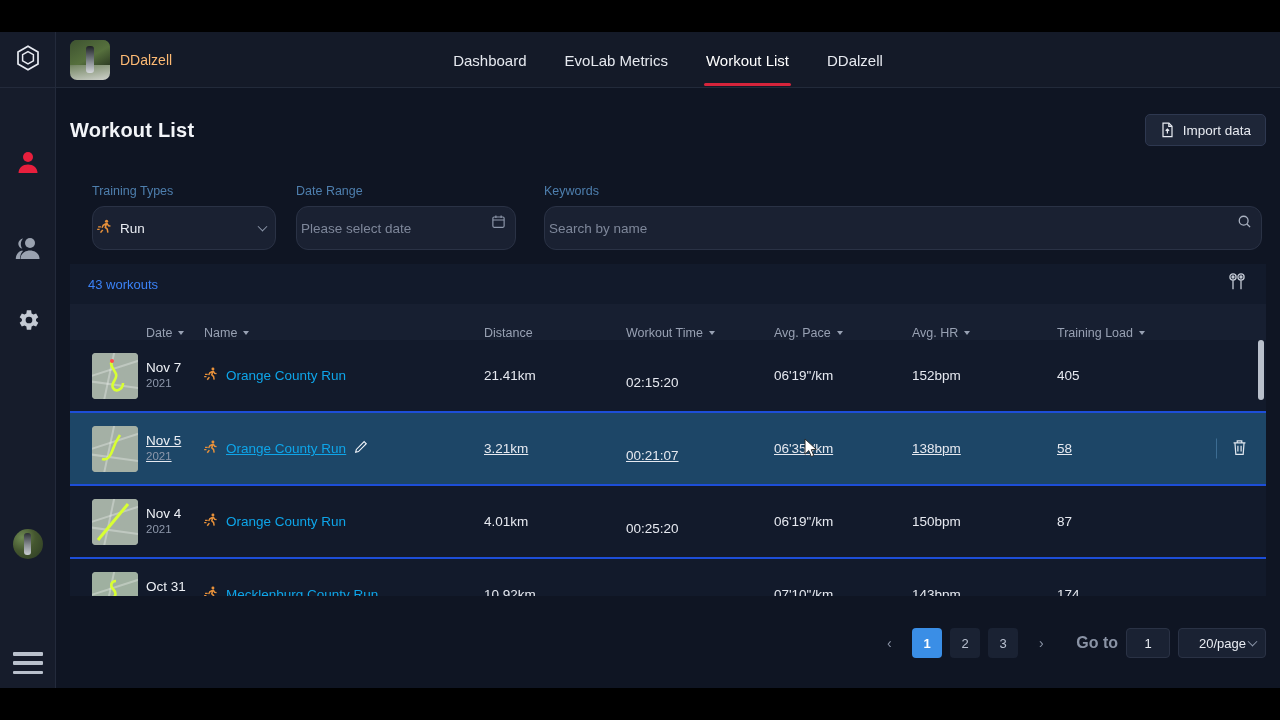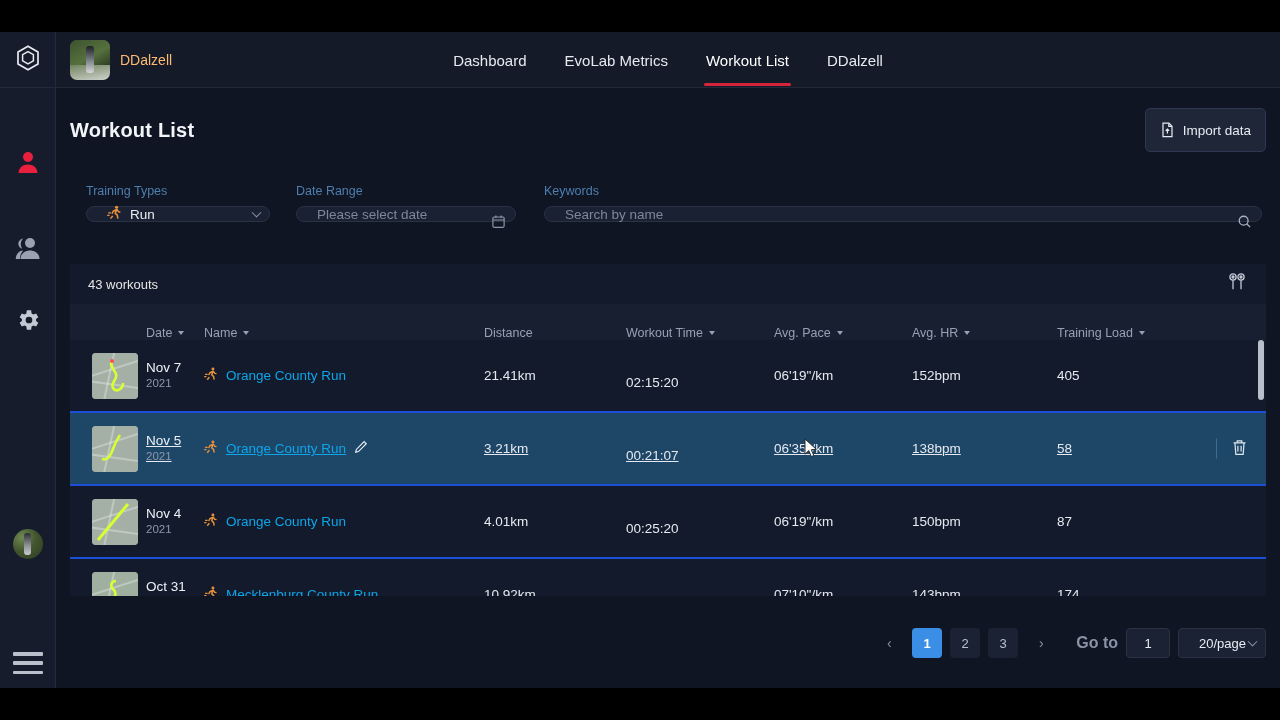--- a/index.html
+++ b/index.html
@@ -99,59 +99,59 @@
   
   .page { position:absolute; left:56px; top:56px; right:0; bottom:0; background:#0f1523; }
 
   .page-head {
     position:absolute; left:14px; right:14px; top:24px; height:36px;
     display:flex; align-items:center; justify-content:space-between;
   }
   .page-title { color:#f2f4f8; font-size:20px; font-weight:700; letter-spacing:.2px;}
   .btn-import {
     display:flex; align-items:center; gap:8px;
-    height:44px; padding:0 14px;
+    height:32px; padding:0 14px;
     background:#1d2troll; background:#1d2troll;
     background:#1e2638; border:1px solid #2e3850; border-radius:5px;
     color:#e7eaf1; font-size:13.5px; cursor:pointer;
   }
   .btn-import svg { display:block; }
 
   
   .filters { position:absolute; left:30px; top:96px; right:14px; height:62px; }
   .fgroup { position:absolute; top:0; }
   .flabel { color:#4e7fae; font-size:12.5px; margin-bottom:8px; display:block; }
   .fctl {
-    height:16px; background:#1a2132; border:1px solid #2a3245; border-radius:12px;
-    display:flex; align-items:center; padding:0 20px; position:relative; cursor:pointer;
+    height:44px; background:#1a2132; border:1px solid #2a3245; border-radius:12px;
+    display:flex; align-items:center; padding:0 4px; position:relative; cursor:pointer;
   }
   .fctl .val { color:#e9ecf2; font-size:13.5px; }
   .fctl .ph  { color:#7e879a; font-size:13.5px; }
-  .g1 { left:0;   width:184px; }
+  .g1 { left:6px;   width:184px; }
   .g2 { left:210px; width:220px; }
   .g3 { left:458px; width:718px; }
   .run-ico { margin-right:8px; display:block; }
   .caret {
     position:absolute; right:9px; top:50%; width:7px; height:7px;
     border-right:1.6px solid #8d97aa; border-bottom:1.6px solid #8d97aa;
     transform:translateY(-70%) rotate(45deg);
   }
   .cal-ico { position:absolute; right:9px; top:7px; }
   .srch-ico { position:absolute; right:9px; top:7px; }
 
   
   .tblwrap {
     position:absolute; left:14px; right:14px; top:176px; bottom:92px;
     background:#121a2b;
   }
   .tbl-top {
     height:40px; display:flex; align-items:center; justify-content:space-between;
     padding:0 18px; background:#121a2b;
   }
-  .cnt { color:#e5e5e5; font-size:13px; }
+  .cnt { color:#3b82f6; font-size:13px; }
   .cols-ico { display:block; cursor:pointer; }
 
   .thead {
     height:36px; background:#171f31; display:flex; align-items:flex-end;
     color:#98a1b3; font-size:12.5px;
   }
   .th { position:relative; white-space:nowrap; }
   .sortmark {
     display:inline-block; margin-left:6px; width:0;height:0;
     border-left:3.2px solid transparent; border-right:3.2px solid transparent;

